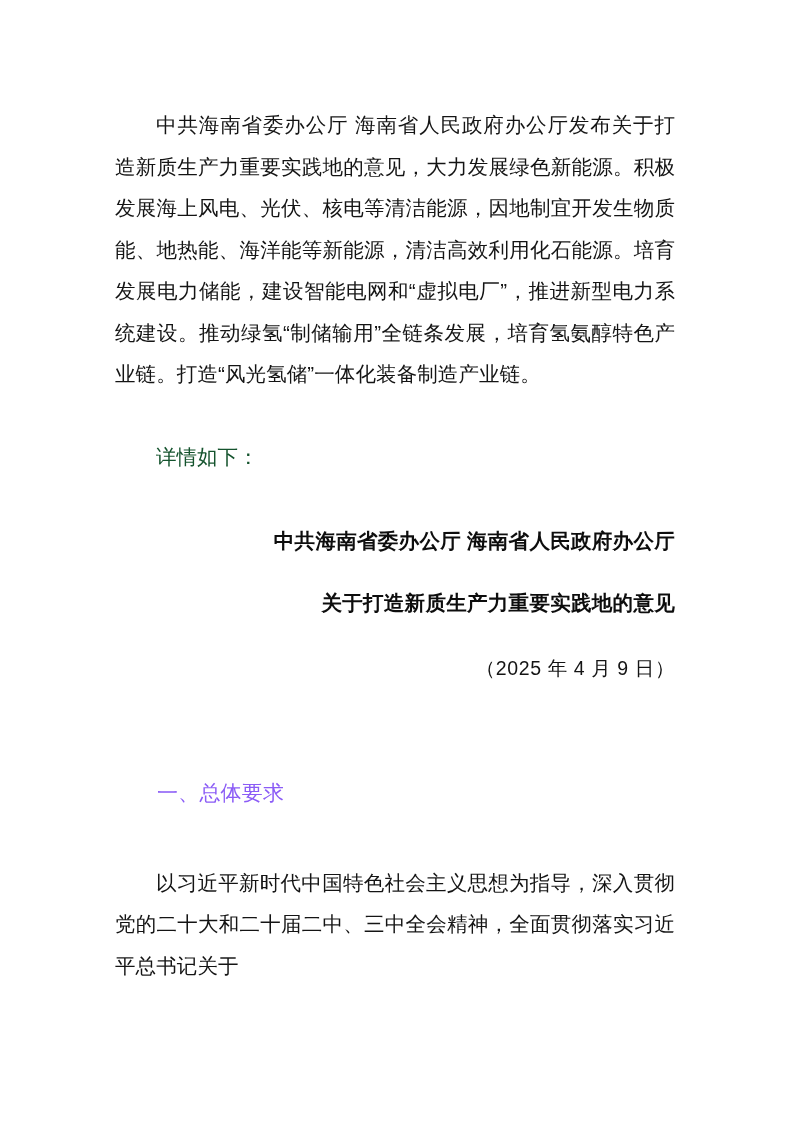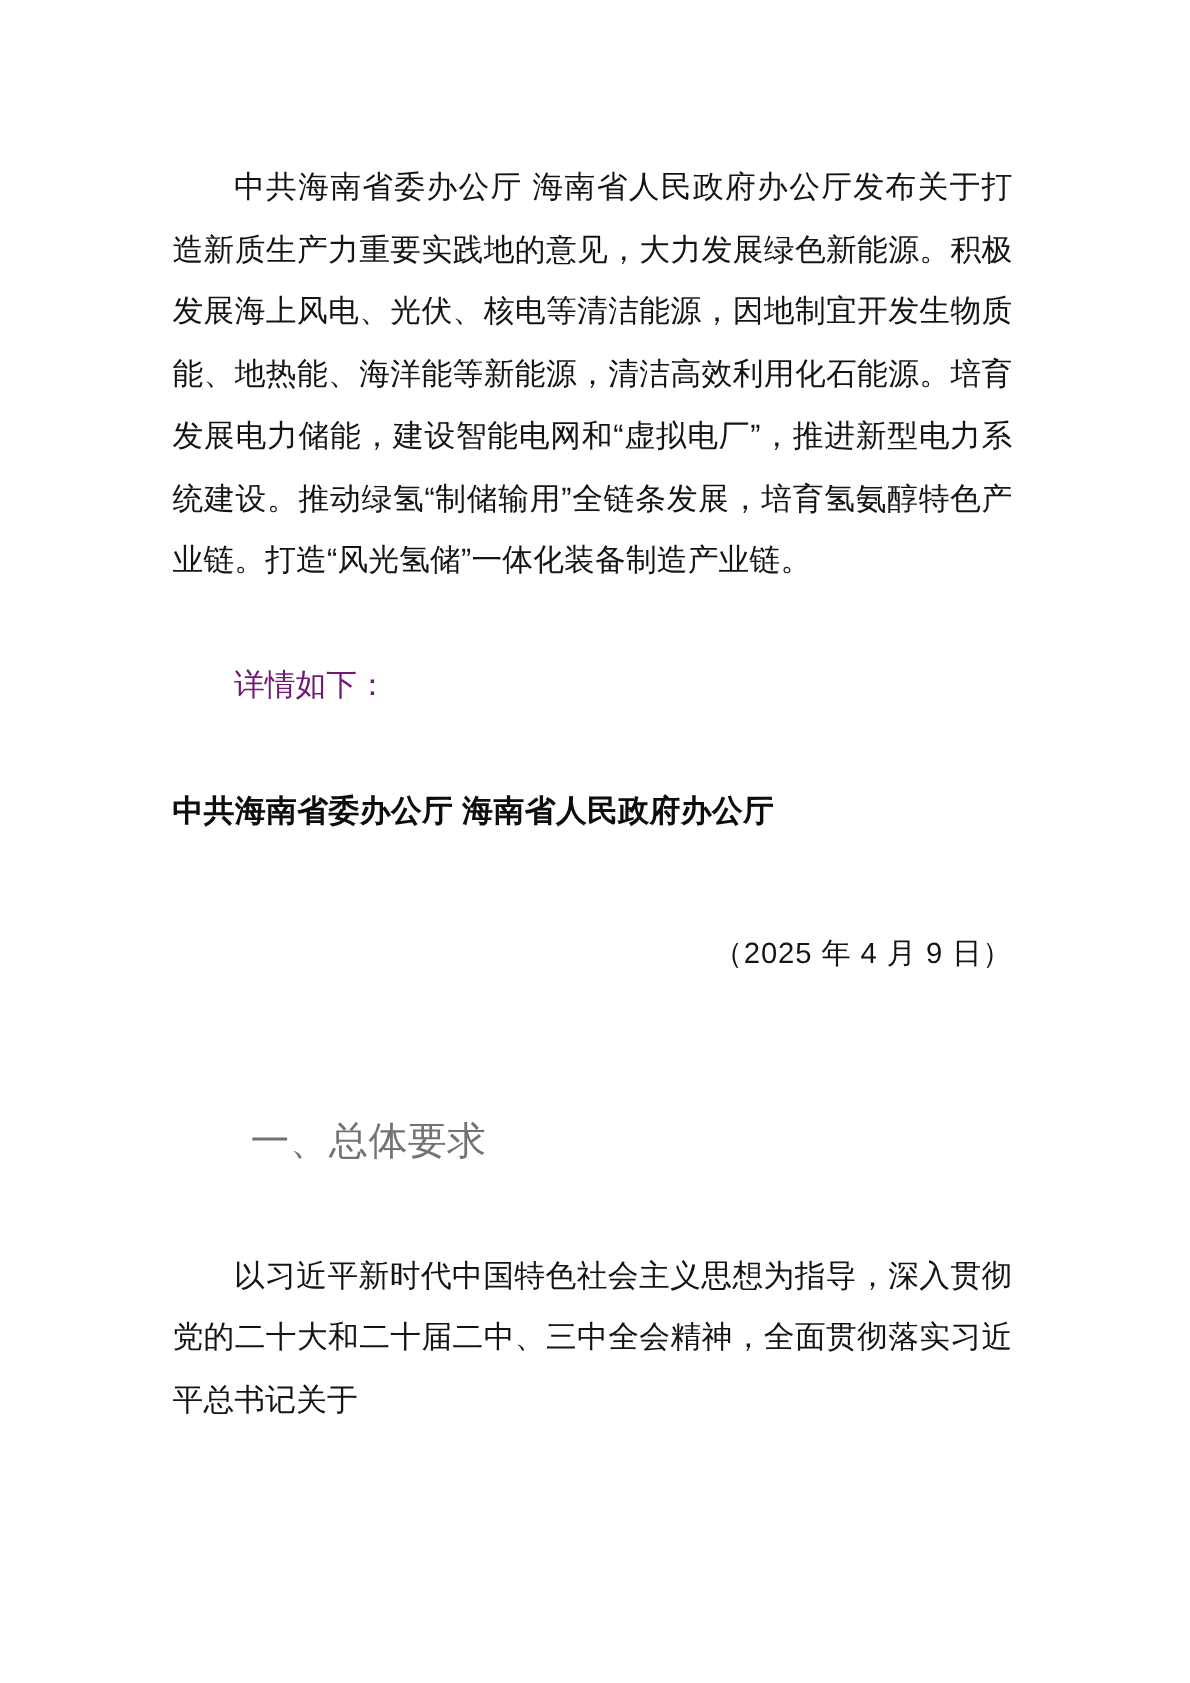--- a/index.html
+++ b/index.html
@@ -42,58 +42,58 @@
     color: #141414;
     margin: 0;
     text-indent: 2em;
     word-break: break-all;
   }
 
   
   .lead-line {
     font-size: 20.5px;
     line-height: 41.5px;
-    color: #701a75;
+    color: #14532d;
     margin: 0;
     text-indent: 2em;
   }
 
   .gap-after-para1 { height: 41px; }
   .gap-after-lead  { height: 48px; }
   .gap-title-1     { height: 30px; }
   .gap-title-2     { height: 33px; }
   .gap-after-date  { height: 44px; }
   .gap-before-sec  { height: 44px; }
   .gap-after-sec   { height: 48px; }
 
   
   .doc-heading {
-    text-align: left;
+    text-align: right;
     font-size: 20.5px;
     font-weight: bold;
     line-height: 32px;
     color: #0d0d0d;
     letter-spacing: 0.3px;
     margin: 0;
   }
 
   .doc-date {
     text-align: right;
     font-size: 19.5px;
     line-height: 32px;
     color: #141414;
     letter-spacing: 0.6px;
     margin: 0;
   }
 
   
   .section-heading {
-    font-size: 26px;
+    font-size: 21px;
     line-height: 41.5px;
-    color: #737373;
+    color: #8b5cf6;
     margin: 0;
     text-indent: 2em;
     letter-spacing: 0.2px;
   }
 </style>
 </head>
 <body>
 
 <div class="page">
   <div class="content">
@@ -103,20 +103,21 @@
     <div class="gap-after-para1"></div>
 
     <p class="lead-line">详情如下：</p>
 
     <div class="gap-after-lead"></div>
 
     <p class="doc-heading">中共海南省委办公厅 海南省人民政府办公厅</p>
 
     <div class="gap-title-1"></div>
 
+    <p class="doc-heading">关于打造新质生产力重要实践地的意见</p>
 
     <div class="gap-title-2"></div>
 
     <p class="doc-date">（2025 年 4 月 9 日）</p>
 
     <div class="gap-after-date"></div>
 
 
     <div class="gap-before-sec"></div>
 

